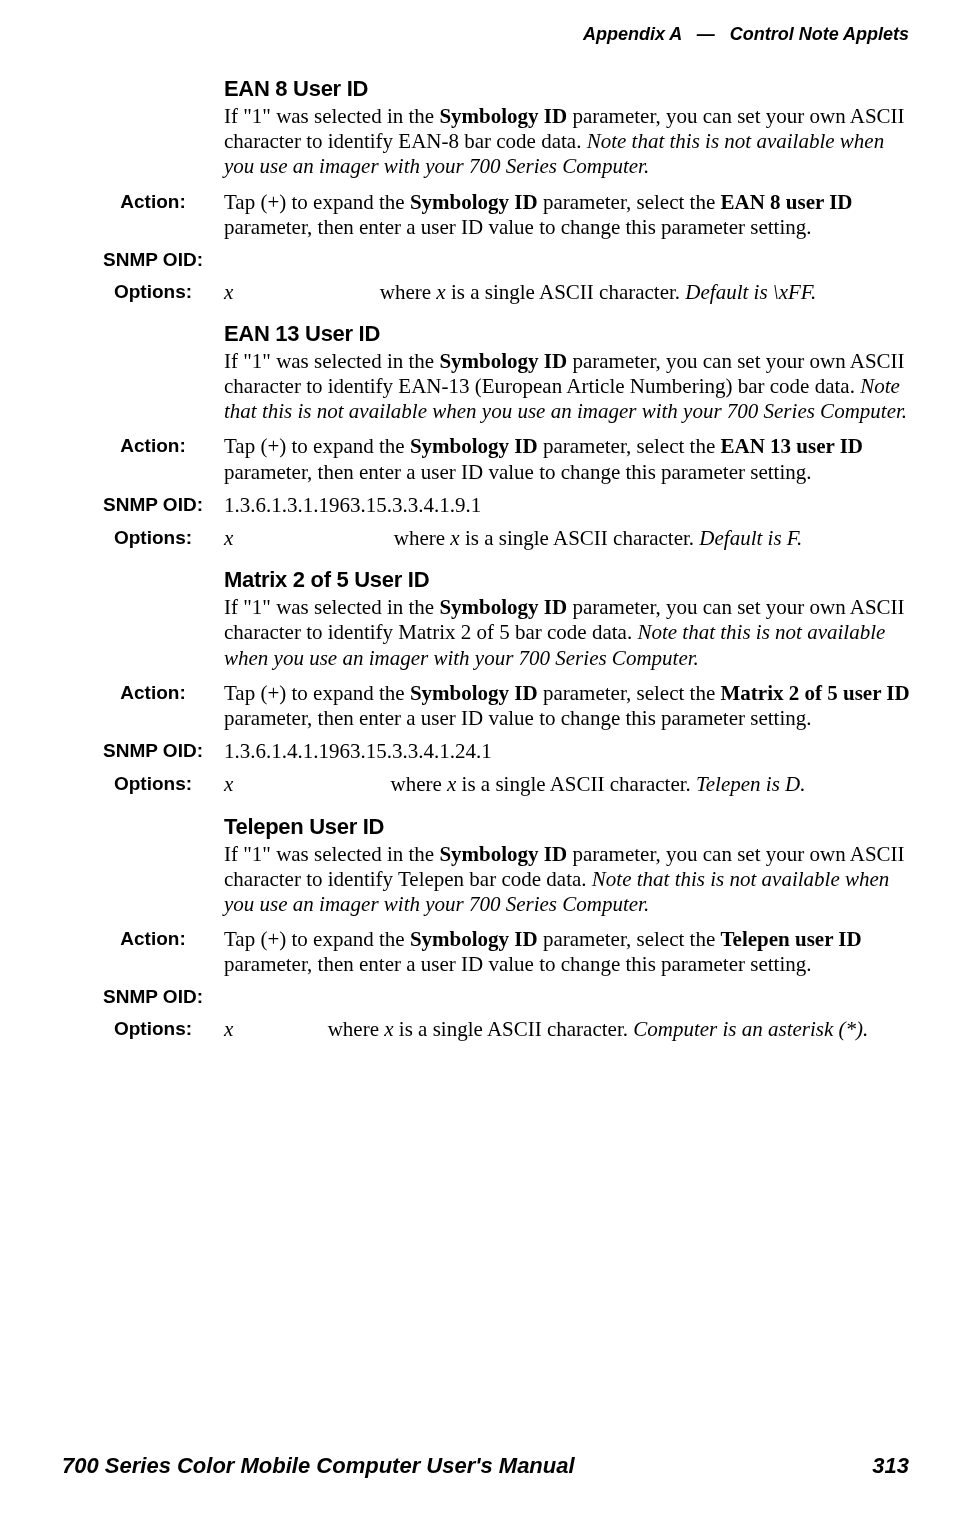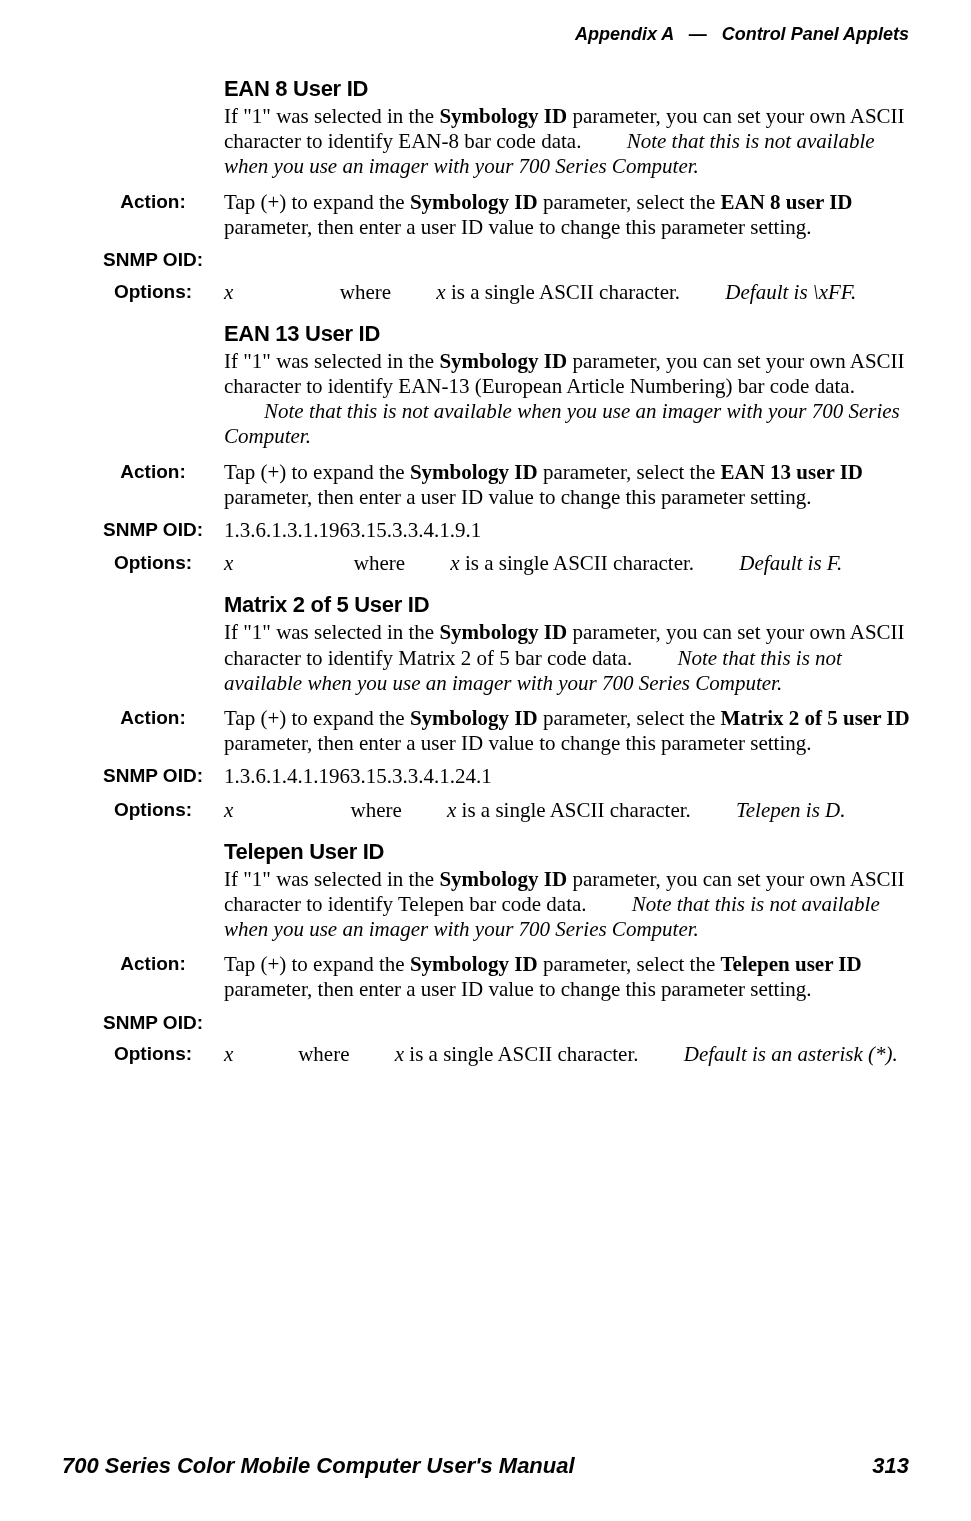--- a/index.html
+++ b/index.html
@@ -70,41 +70,41 @@
     }
     .options-x {
       flex: 0 0 58px;
       font-style: italic;
     }
     .options-desc {
       flex: 1;
       text-align: center;
     }
     b { font-weight: bold; }
-    i, .ital { font-style: italic; margin-left: 40px; }
+    i, .ital { font-style: italic; }
     .footer {
       position: absolute;
       bottom: 42px;
       left: 62px;
       right: 62px;
       display: flex;
       justify-content: space-between;
       font-family: "Myriad Pro", "Helvetica Neue", Arial, sans-serif;
       font-weight: bold;
       font-style: italic;
       font-size: 22px;
     }
   </style>
 </head>
 <body>
 
 <div class="header">
   <span>Appendix A</span>
   <span class="dash">—</span>
-  <span>Control Panel Applets</span>
+  <span>Control Note Applets</span>
 </div>
 
 <div class="content">
 
   <div class="section">
     <h3 class="section-title">EAN 8 User ID</h3>
     <p class="intro">
       <span>If "1" was selected in the </span><b>Symbology ID</b><span> parameter, you can set your own ASCII character to identify EAN-8 bar code data. </span><i>Note that this is not available when you use an imager with your 700 Series Computer.</i>
     </p>
     <div class="row">
@@ -191,21 +191,21 @@
       </div>
     </div>
     <div class="row">
       <div class="label">SNMP OID:</div>
     </div>
     <div class="row options-row">
       <div class="label">Options:</div>
       <div class="value">
         <div class="options-x">x</div>
         <div class="options-desc">
-          <span>where </span><i>x</i><span> is a single ASCII character. </span><i>Default is an asterisk (*).</i>
+          <span>where </span><i>x</i><span> is a single ASCII character. </span><i>Computer is an asterisk (*).</i>
         </div>
       </div>
     </div>
   </div>
 
 </div>
 
 <div class="footer">
   <span>700 Series Color Mobile Computer User's Manual</span>
   <span>313</span>

